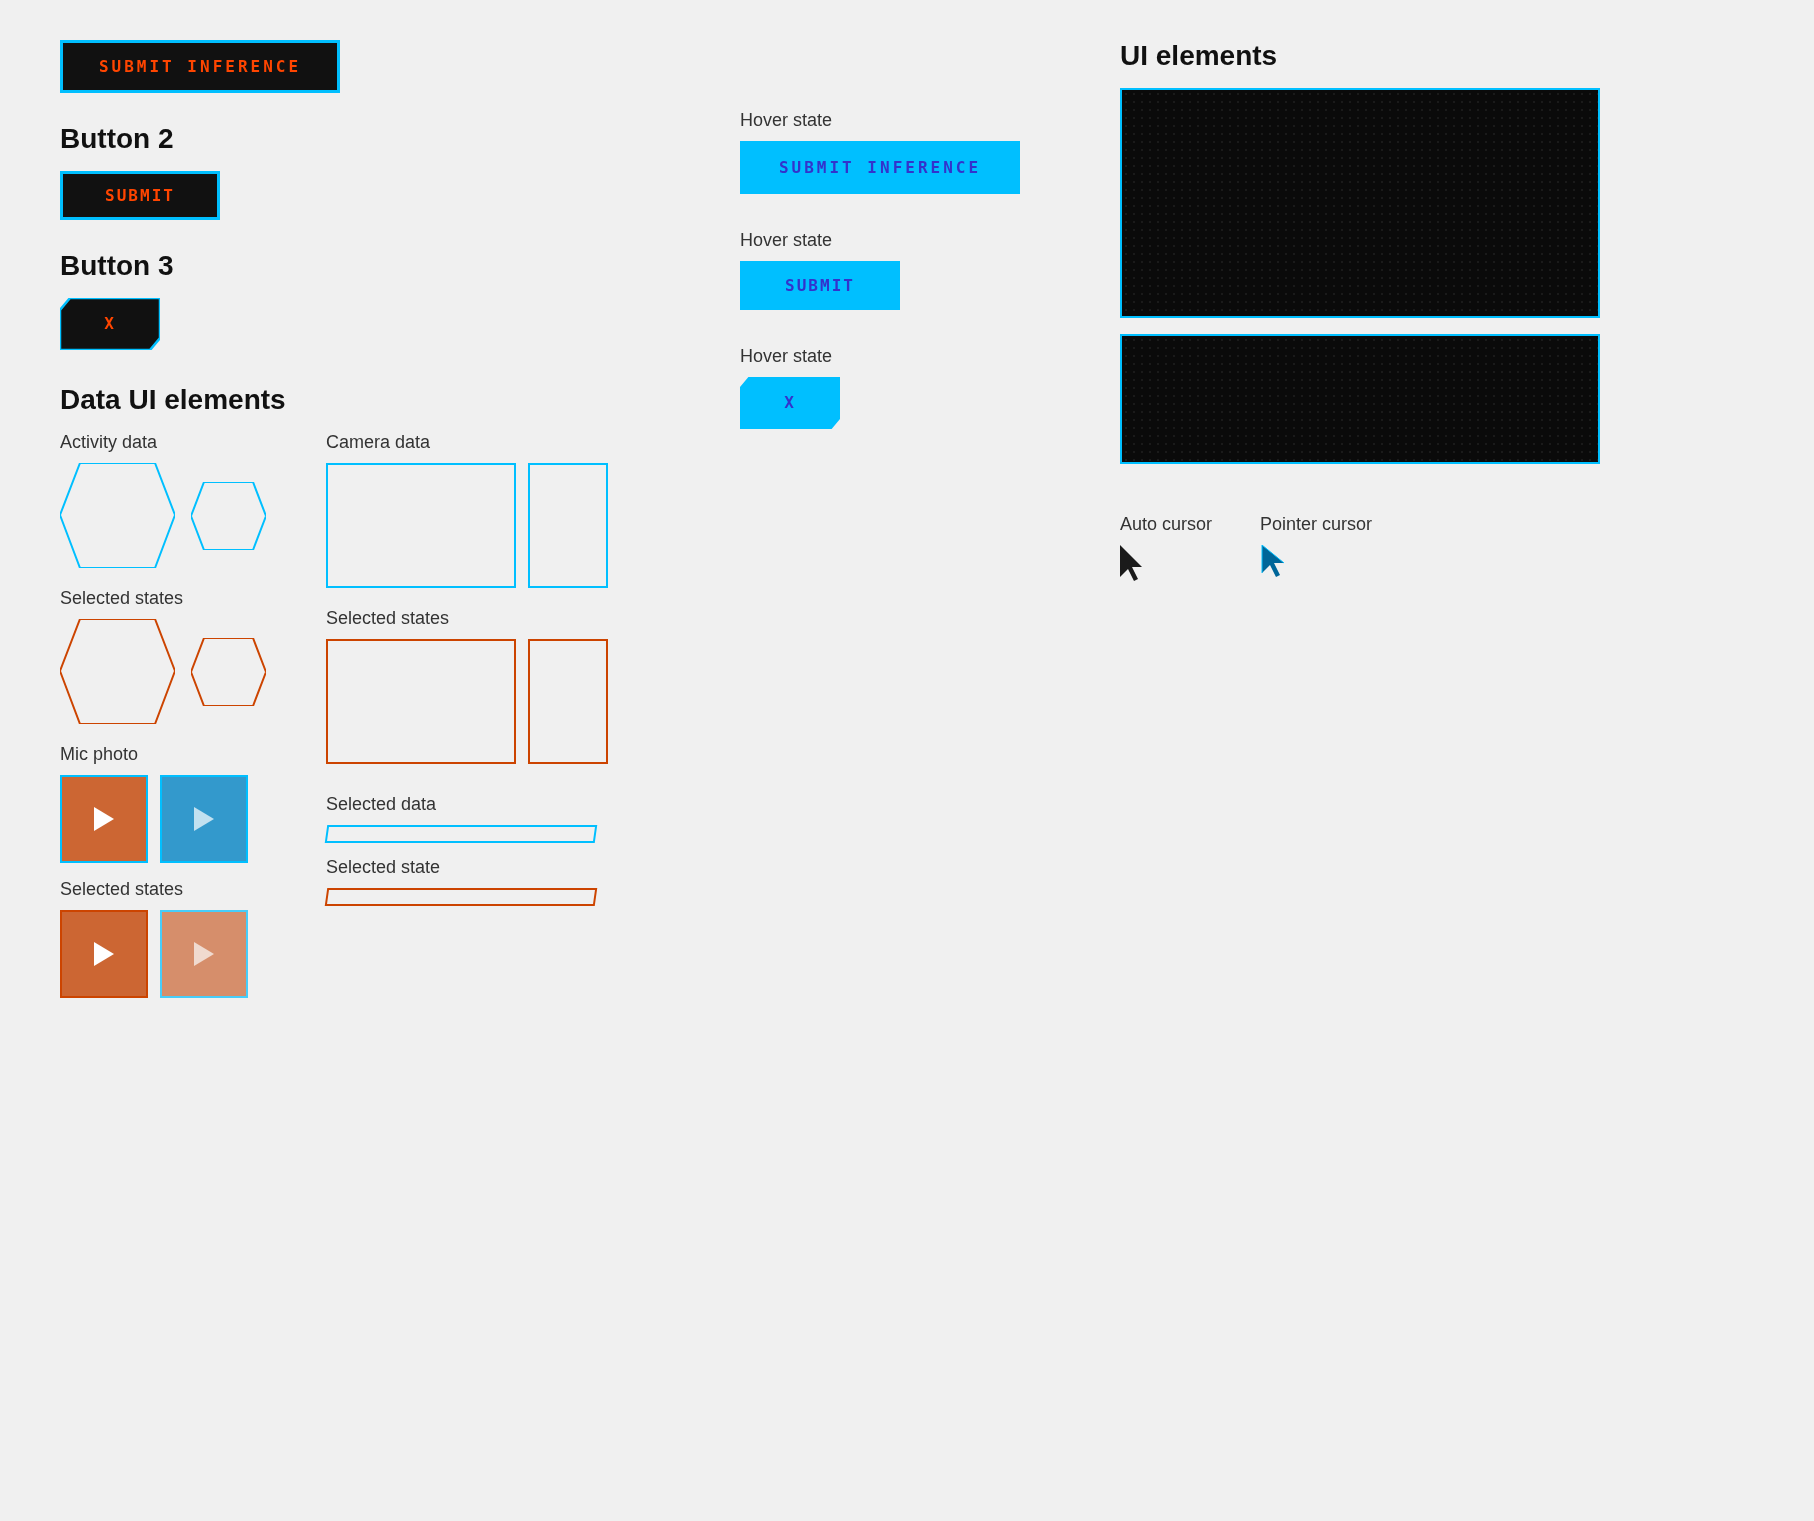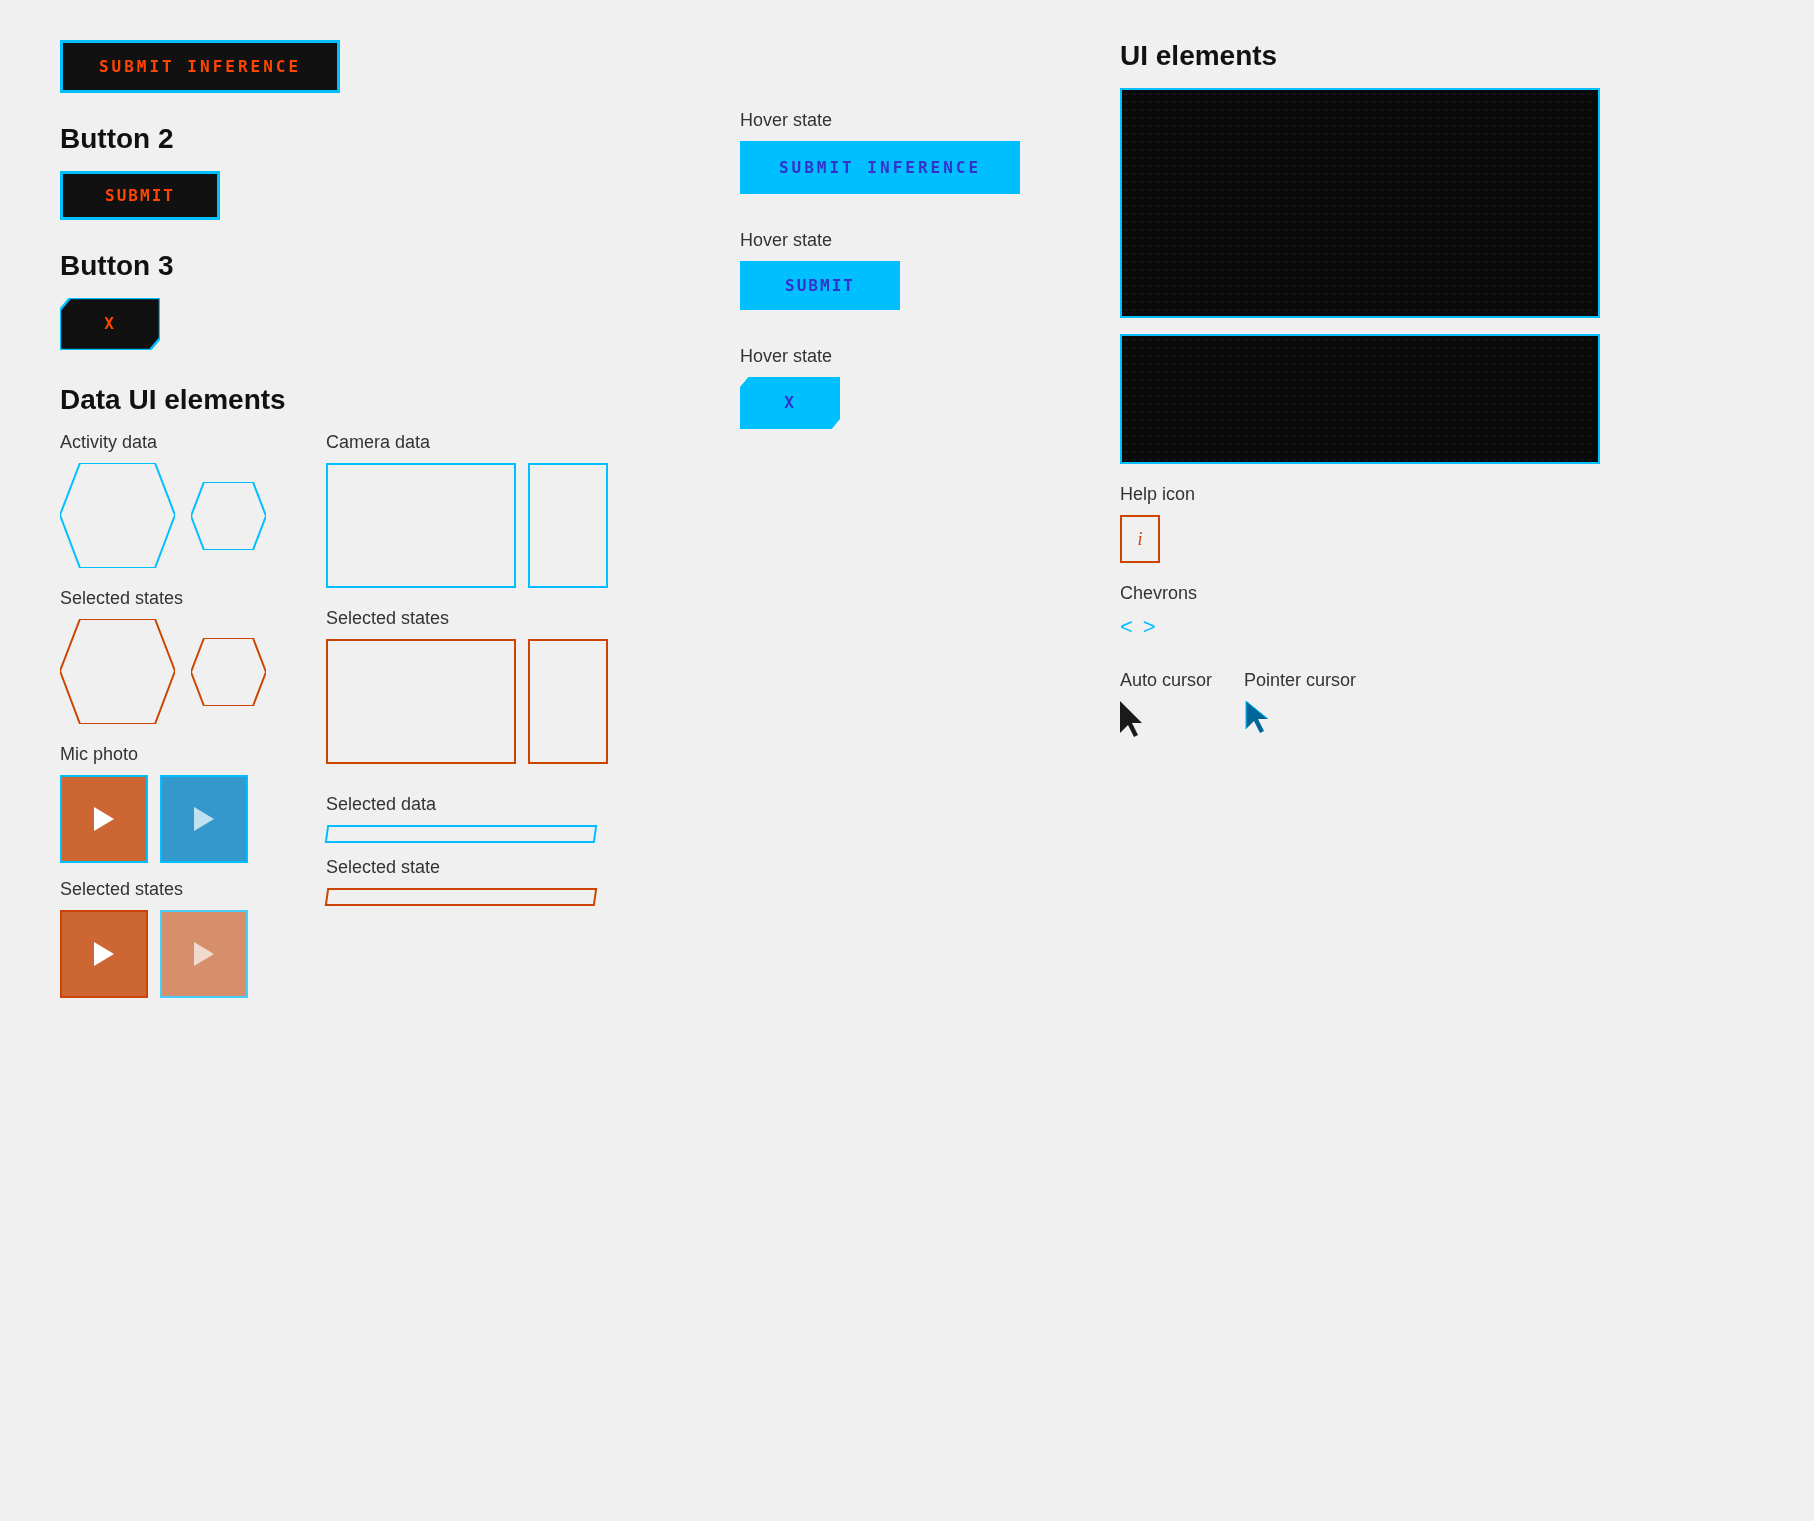--- a/index.html
+++ b/index.html
@@ -331,35 +331,23 @@
   </div>
 
   <div class="right-col">
     <div class="section-title">UI elements</div>
 
     <div class="video-panel" style="margin-top:16px;"></div>
     <div class="video-panel-sm"></div>
 
     <div style="display:flex; gap:60px; align-items:flex-start;">
 
-      <div>
-        <div class="sub-label">Help icon</div>
-        <div style="margin-top:10px;" class="help-icon">
-          <span>i</span>
-        </div>
-
-        <div class="sub-label" style="margin-top:20px;">Chevrons</div>
-        <div class="chevrons">
-          <span class="chevron">&lt;</span>
-          <span class="chevron">&gt;</span>
-        </div>
-      </div>
-    </div>
-
-    <div style="display:flex; gap:32px; margin-top:30px; align-items:flex-start;">
+    </div>
+
+    <div style="display:flex; gap:48px; margin-top:30px; align-items:flex-start;">
       <div>
         <div class="sub-label">Auto cursor</div>
         <div style="margin-top:10px;">
           <svg width="30" height="36">
             <polygon points="0,0 0,32 8,24 14,36 18,34 12,22 22,22" fill="#1a1a1a"></polygon>
           </svg>
         </div>
       </div>
       <div>
         <div class="sub-label">Pointer cursor</div>

